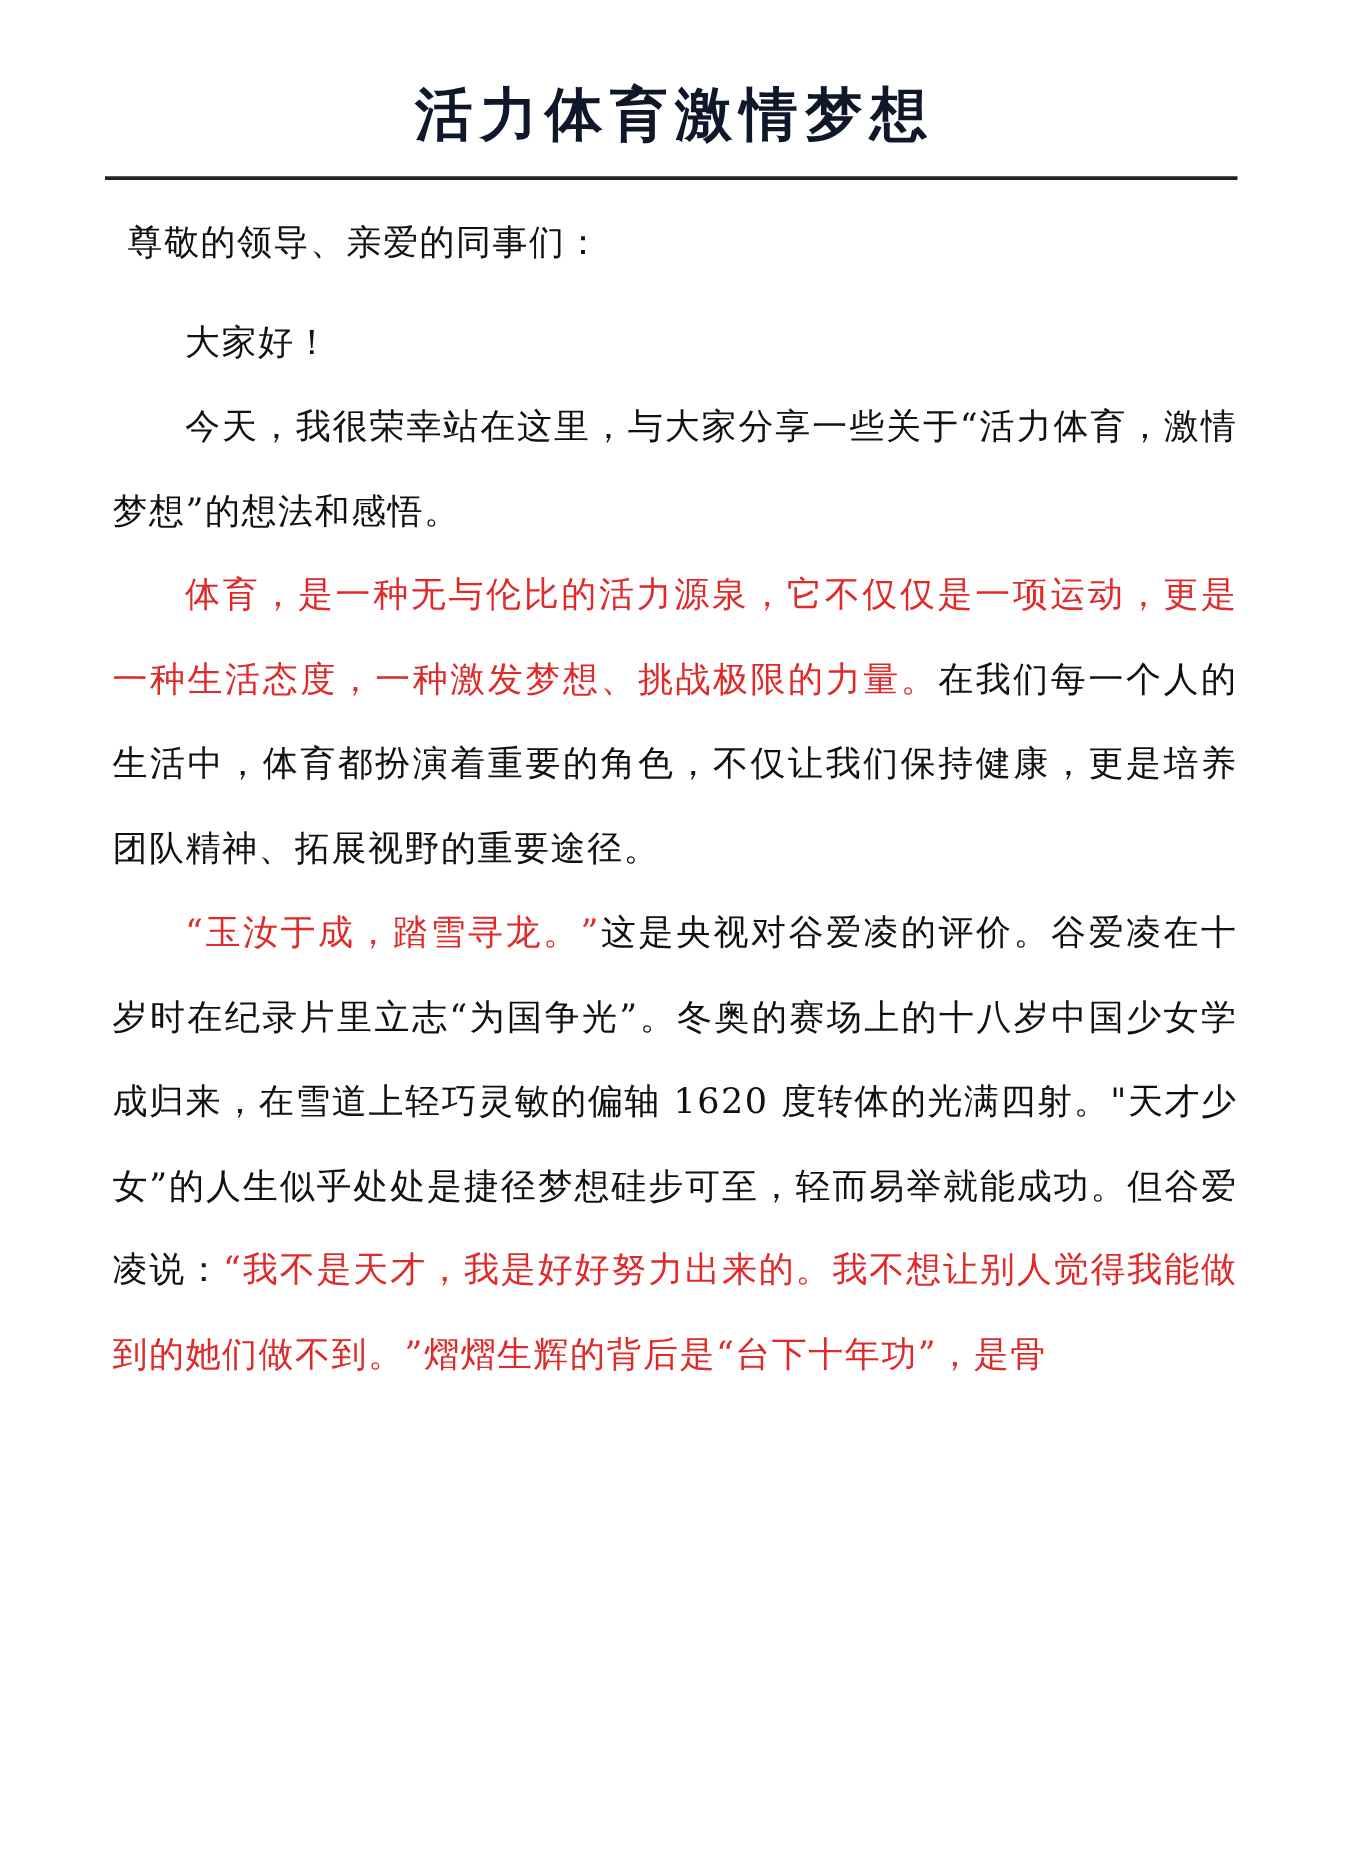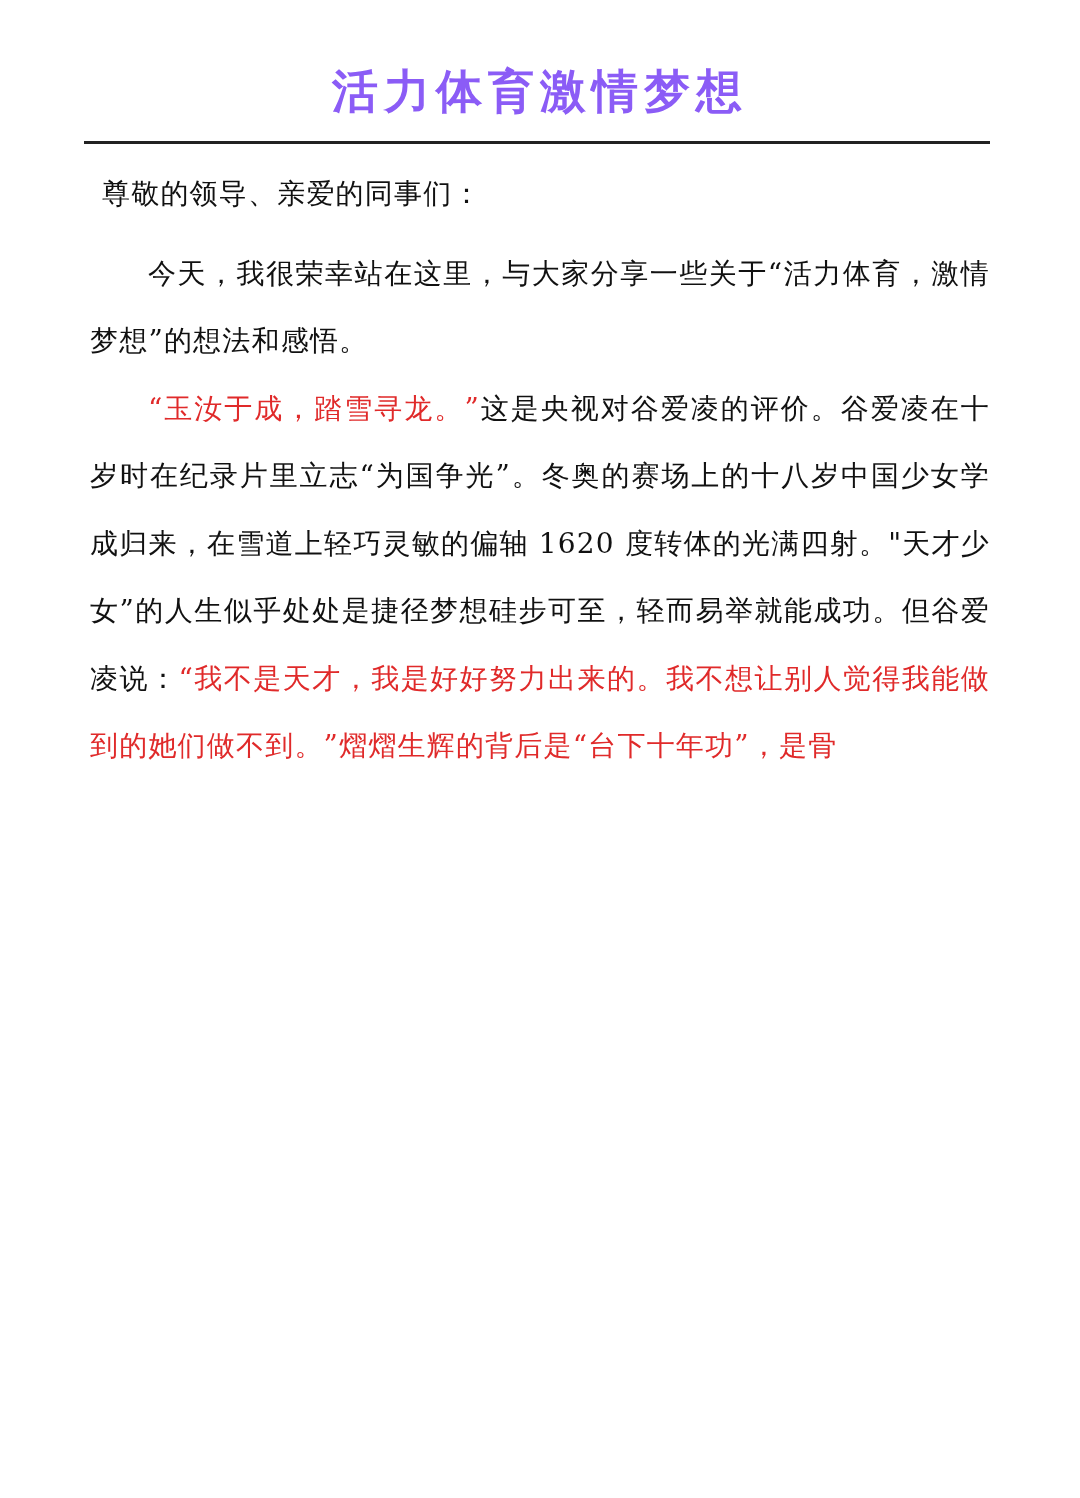--- a/index.html
+++ b/index.html
@@ -1,31 +1,33 @@
 <!DOCTYPE html>
 <html><head>
 <meta charset="utf-8">
 <style>
   html, body { margin: 0; padding: 0; background: #ffffff; }
   body { width: 1080px; height: 1498px; overflow: hidden; position: relative; font-family: "DejaVu Serif", "Liberation Serif", serif; color: #111111; }
-  .title { position: absolute; top: 58px; left: 0; width: 1080px; text-align: center; font-size: 46px; font-weight: bold; letter-spacing: 6px; line-height: 66px; color: #8b5cf6; }
+  .title { position: absolute; top: 58px; left: 0; width: 1080px; text-align: center; font-size: 46px; font-weight: bold; letter-spacing: 6px; line-height: 66px; color: #0f172a; }
   .rule { position: absolute; top: 141px; left: 84px; width: 906px; height: 3px; background: #222222; }
   .body { position: absolute; top: 148px; left: 90px; width: 900px; font-size: 28px; line-height: 67.5px; letter-spacing: 1.2px; text-align: justify; }
   .p { margin: 0; }
   .indent { text-indent: 58px; }
   .red { color: #e02a2a; }
   .salute { margin: 12px; }
 </style>
 </head>
 <body>
 
 <div class="title">活力体育激情梦想</div>
 <div class="rule"></div>
 
 <div class="body">
   <p class="salute">尊敬的领导、亲爱的同事们：</p>
+  <p class="p indent">大家好！</p>
 
   <p class="p indent"><span>今天，我很荣幸站在这里，与大家分享一些关于“活力体育，激情梦想”的想法和感悟。</span></p>
 
+  <p class="p indent"><span class="red">体育，是一种无与伦比的活力源泉，它不仅仅是一项运动，更是一种生活态度，一种激发梦想、挑战极限的力量。</span><span>在我们每一个人的生活中，体育都扮演着重要的角色，不仅让我们保持健康，更是培养团队精神、拓展视野的重要途径。</span></p>
 
 
   <p class="p indent"><span class="red">“玉汝于成，踏雪寻龙。”</span><span>这是央视对谷爱凌的评价。谷爱凌在十岁时在纪录片里立志“为国争光”。冬奥的赛场上的十八岁中国少女学成归来，在雪道上轻巧灵敏的偏轴 1620 度转体的光满四射。"天才少女”的人生似乎处处是捷径梦想硅步可至，轻而易举就能成功。但谷爱凌说：</span><span class="red">“我不是天才，我是好好努力出来的。我不想让别人觉得我能做到的她们做不到。”熠熠生辉的背后是“台下十年功”，是骨</span></p>
 </div>
 
 </body></html>

